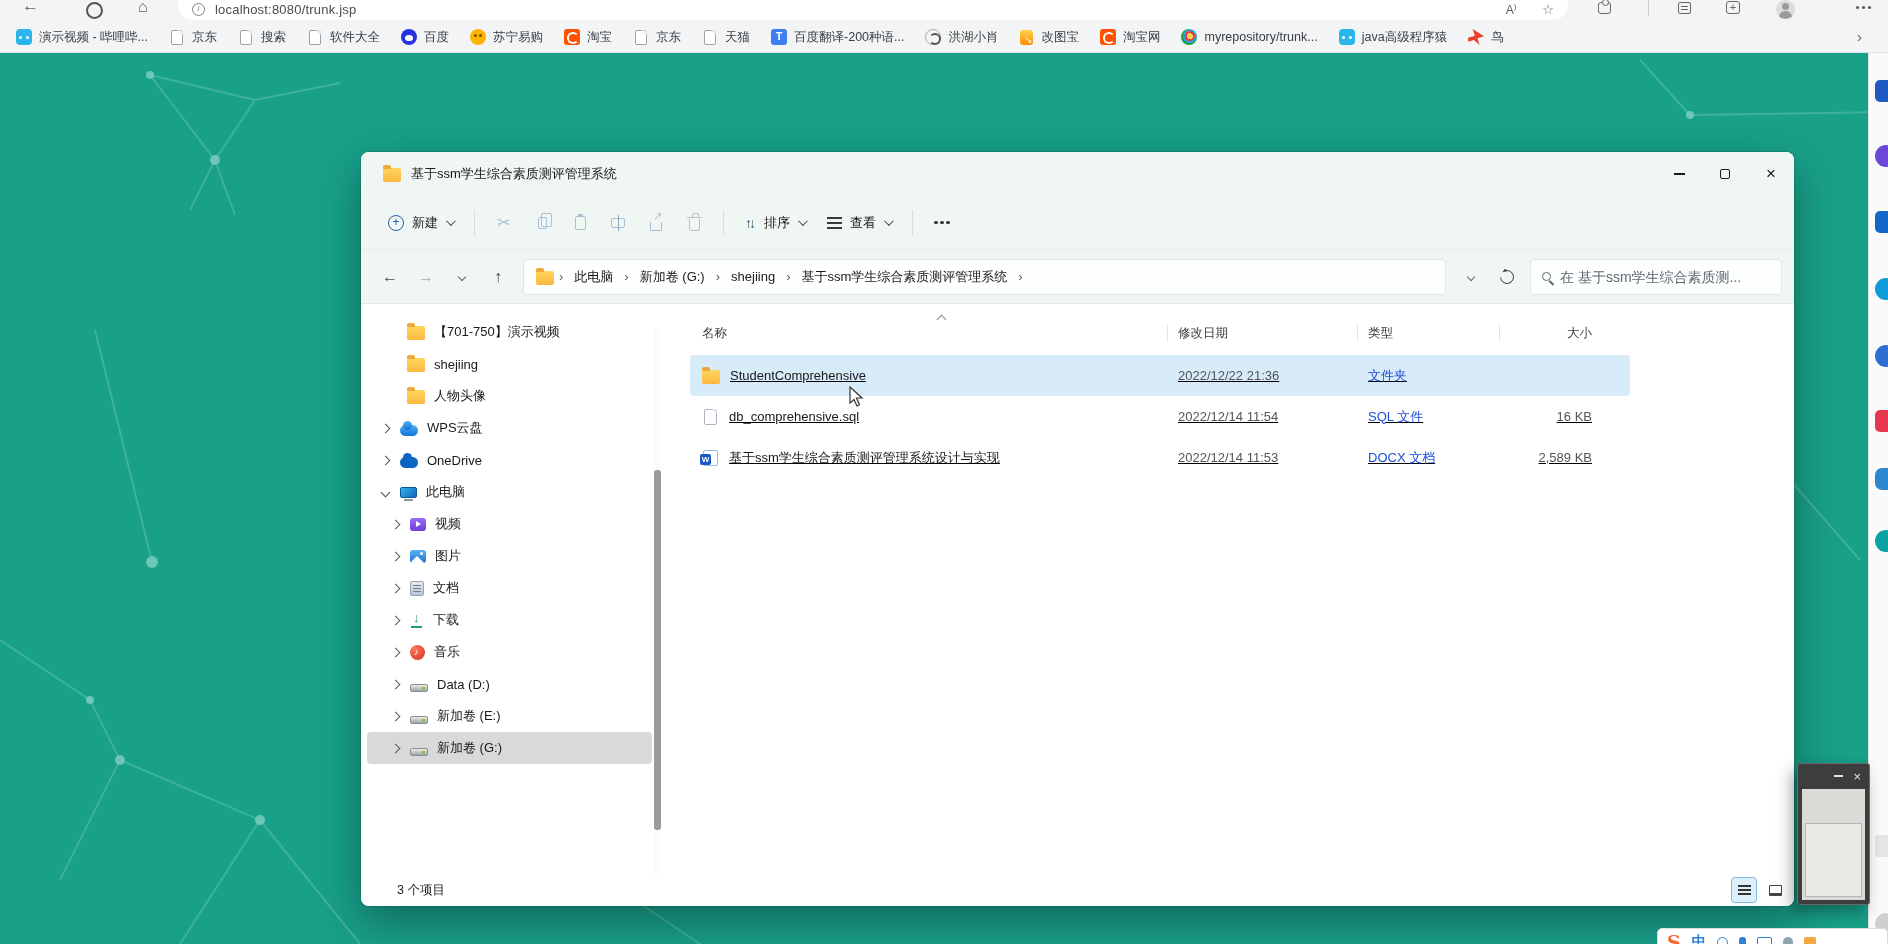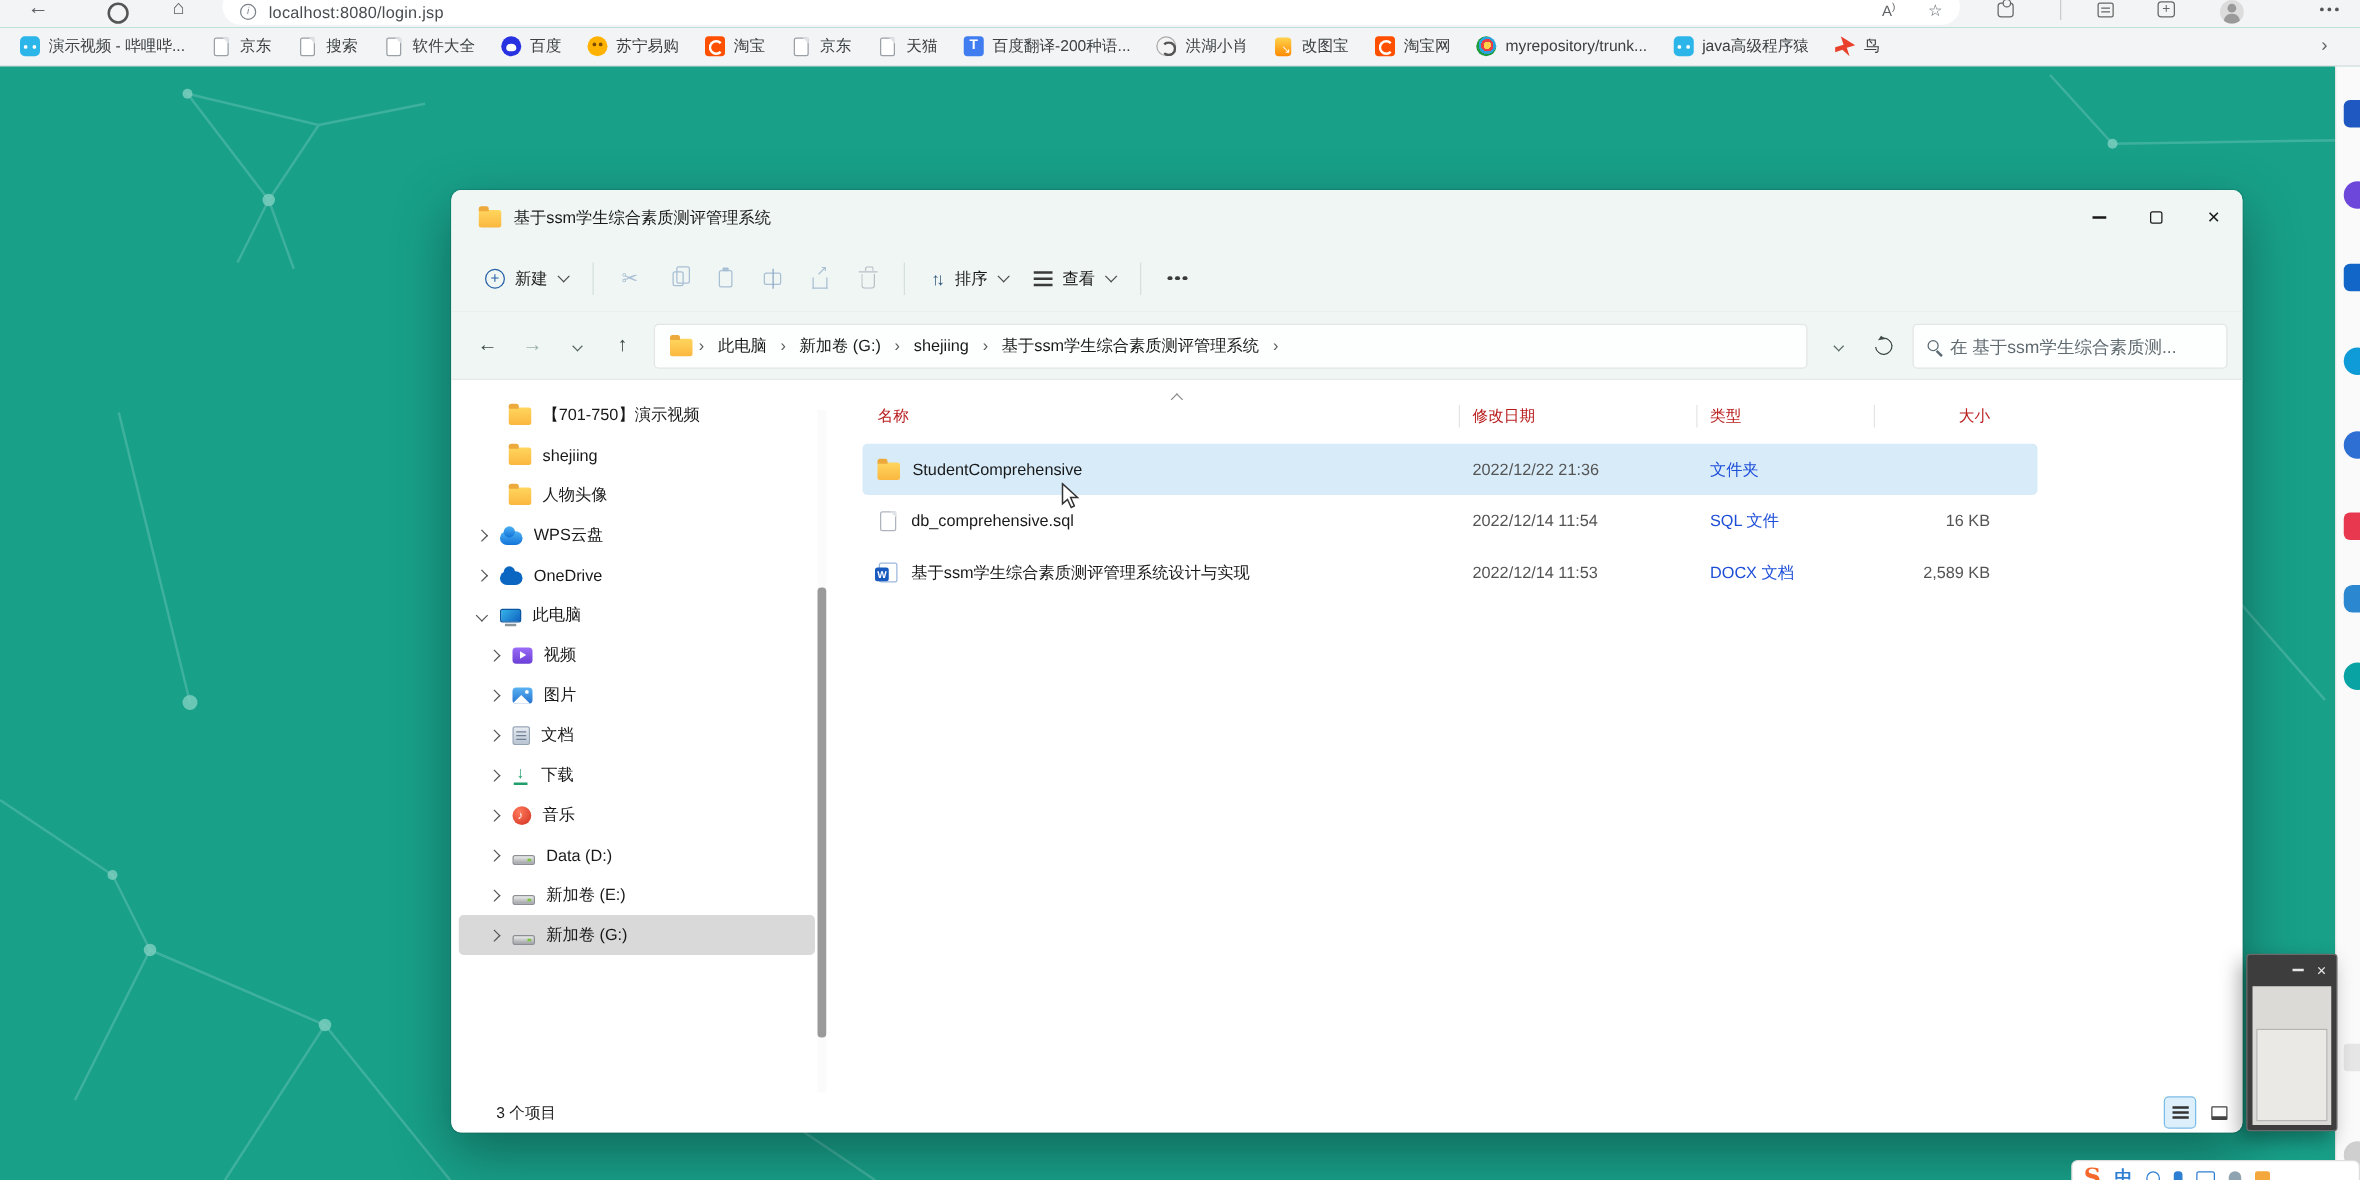--- a/index.html
+++ b/index.html
@@ -149,30 +149,30 @@
   .ic[data-icon="downloads"]::before { content:"\2193"; position:absolute; left:3px; top:-3px; font-size:13px; font-weight:bold; color:#1f9d6b; }
   .ic[data-icon="downloads"]::after { content:""; position:absolute; left:1px; bottom:0; width:11px; height:2px; background:#1f9d6b; }
   .ic[data-icon="music"] { width:15px; height:15px; border-radius:50%; background:radial-gradient(circle at 35% 30%, #ff7a5c, #d12f1f); }
   .ic[data-icon="music"]::after { content:"\266A"; color:#fff; font-size:9px; position:absolute; left:4px; top:2px; }
   .ic[data-icon="desktop"] { width:16px; height:11px; background:linear-gradient(135deg,#49b9ec,#1e7ccc); border-radius:2px; margin-top:1px; }
   .ic[data-icon="win-drive"], .ic[data-icon="drive"] { width:18px; height:8px; background:linear-gradient(#ececec,#9fa2a6); border:1px solid #8b8f94; border-radius:2px; margin-top:7px; }
   .ic[data-icon="win-drive"]::after, .ic[data-icon="drive"]::after { content:""; position:absolute; right:2px; top:2px; width:3px; height:2px; background:#7ec43e; }
   .ic[data-icon="win-drive"]::before { content:""; position:absolute; left:0; top:-9px; width:4px; height:4px; background:#1f7ed6; box-shadow:5px 0 0 #36a1e8, 0 5px 0 #0f6ec4, 5px 5px 0 #6dc5f0; }
 
   .main { flex:1; position:relative; padding-top:12px; }
-  .cols { display:flex; align-items:center; height:34px; margin-left:16px; width:940px; font-size:12.5px; color:#b91c1c; position:relative; }
+  .cols { display:flex; align-items:center; height:34px; margin-left:16px; width:940px; font-size:12.5px; color:#404040; position:relative; }
   .col { position:relative; height:100%; display:flex; align-items:center; }
   .col::after { content:""; position:absolute; right:0; top:8px; bottom:8px; width:1px; background:#e5e5e5; }
   .col-name { flex:0 0 478px; padding-left:12px; }
   .col-date { flex:0 0 190px; padding-left:10px; }
   .col-type { flex:0 0 142px; padding-left:10px; }
   .col-size { flex:0 0 100px; justify-content:flex-end; padding-right:8px; }
   .col-size::after { display:none; }
   .sort-caret { position:absolute; left:248px; top:0px; width:7px; height:7px; border-left:1.2px solid #888; border-top:1.2px solid #888; transform:rotate(45deg); }
-  .rows { margin-left:16px; width:940px; margin-top:5px; }
+  .rows { margin-left:16px; width:940px; margin-top:5px;text-decoration:underline; }
   .row { height:41px; display:flex; align-items:center; border-radius:4px; font-size:13px; color:#191919; }
   .row.sel { background:#d7ebf9; }
   .c-name { flex:0 0 478px; display:flex; align-items:center; gap:10px; padding-left:12px; }
   .c-date { flex:0 0 190px; color:#545454; padding-left:10px; }
   .c-type { flex:0 0 142px; color:#1d4ed8; padding-left:10px; }
   .c-size { flex:0 0 100px; text-align:right; color:#545454; padding-right:8px; }
 
   .statusbar { height:32px; flex:none; background:#fff; display:flex; align-items:center; padding-left:36px; font-size:12.5px; color:#1f1f1f; position:relative; }
   .view-toggles { position:absolute; right:6px; bottom:3px; display:flex; gap:5px; }
   .vt { width:26px; height:26px; border-radius:4px; display:flex; align-items:center; justify-content:center; border:1px solid transparent; }
@@ -224,21 +224,21 @@
     </g>
   </svg>
 </div>
 
 <div class="topbar">
   <span class="glyph tb-back">←</span>
   <span class="glyph tb-refresh"></span>
   <span class="glyph tb-home">⌂</span>
   <div class="url-pill">
     <span class="info-ic">i</span>
-    <span class="url-text">localhost:8080/login.jsp</span>
+    <span class="url-text">localhost:8080/trunk.jsp</span>
     <span class="pill-right">
       <span class="readaloud">A<sup>)</sup></span>
       <span class="fav-star">☆</span>
     </span>
   </div>
   <span class="ext-puzzle"></span>
   <span class="tb-div"></span>
   <span class="coll-ic"></span>
   <span class="tabplus">+</span>
   <span class="avatar"></span>

